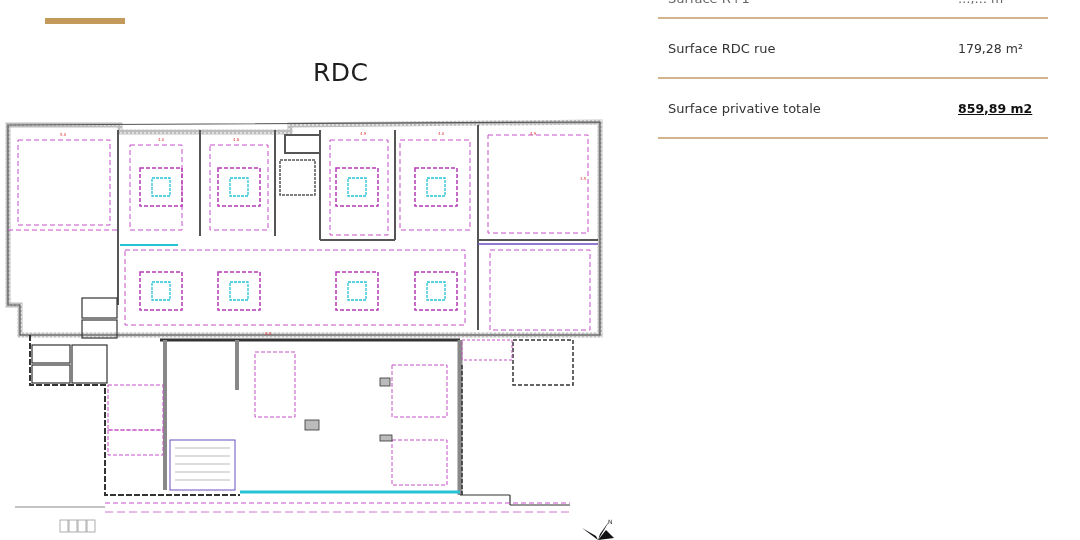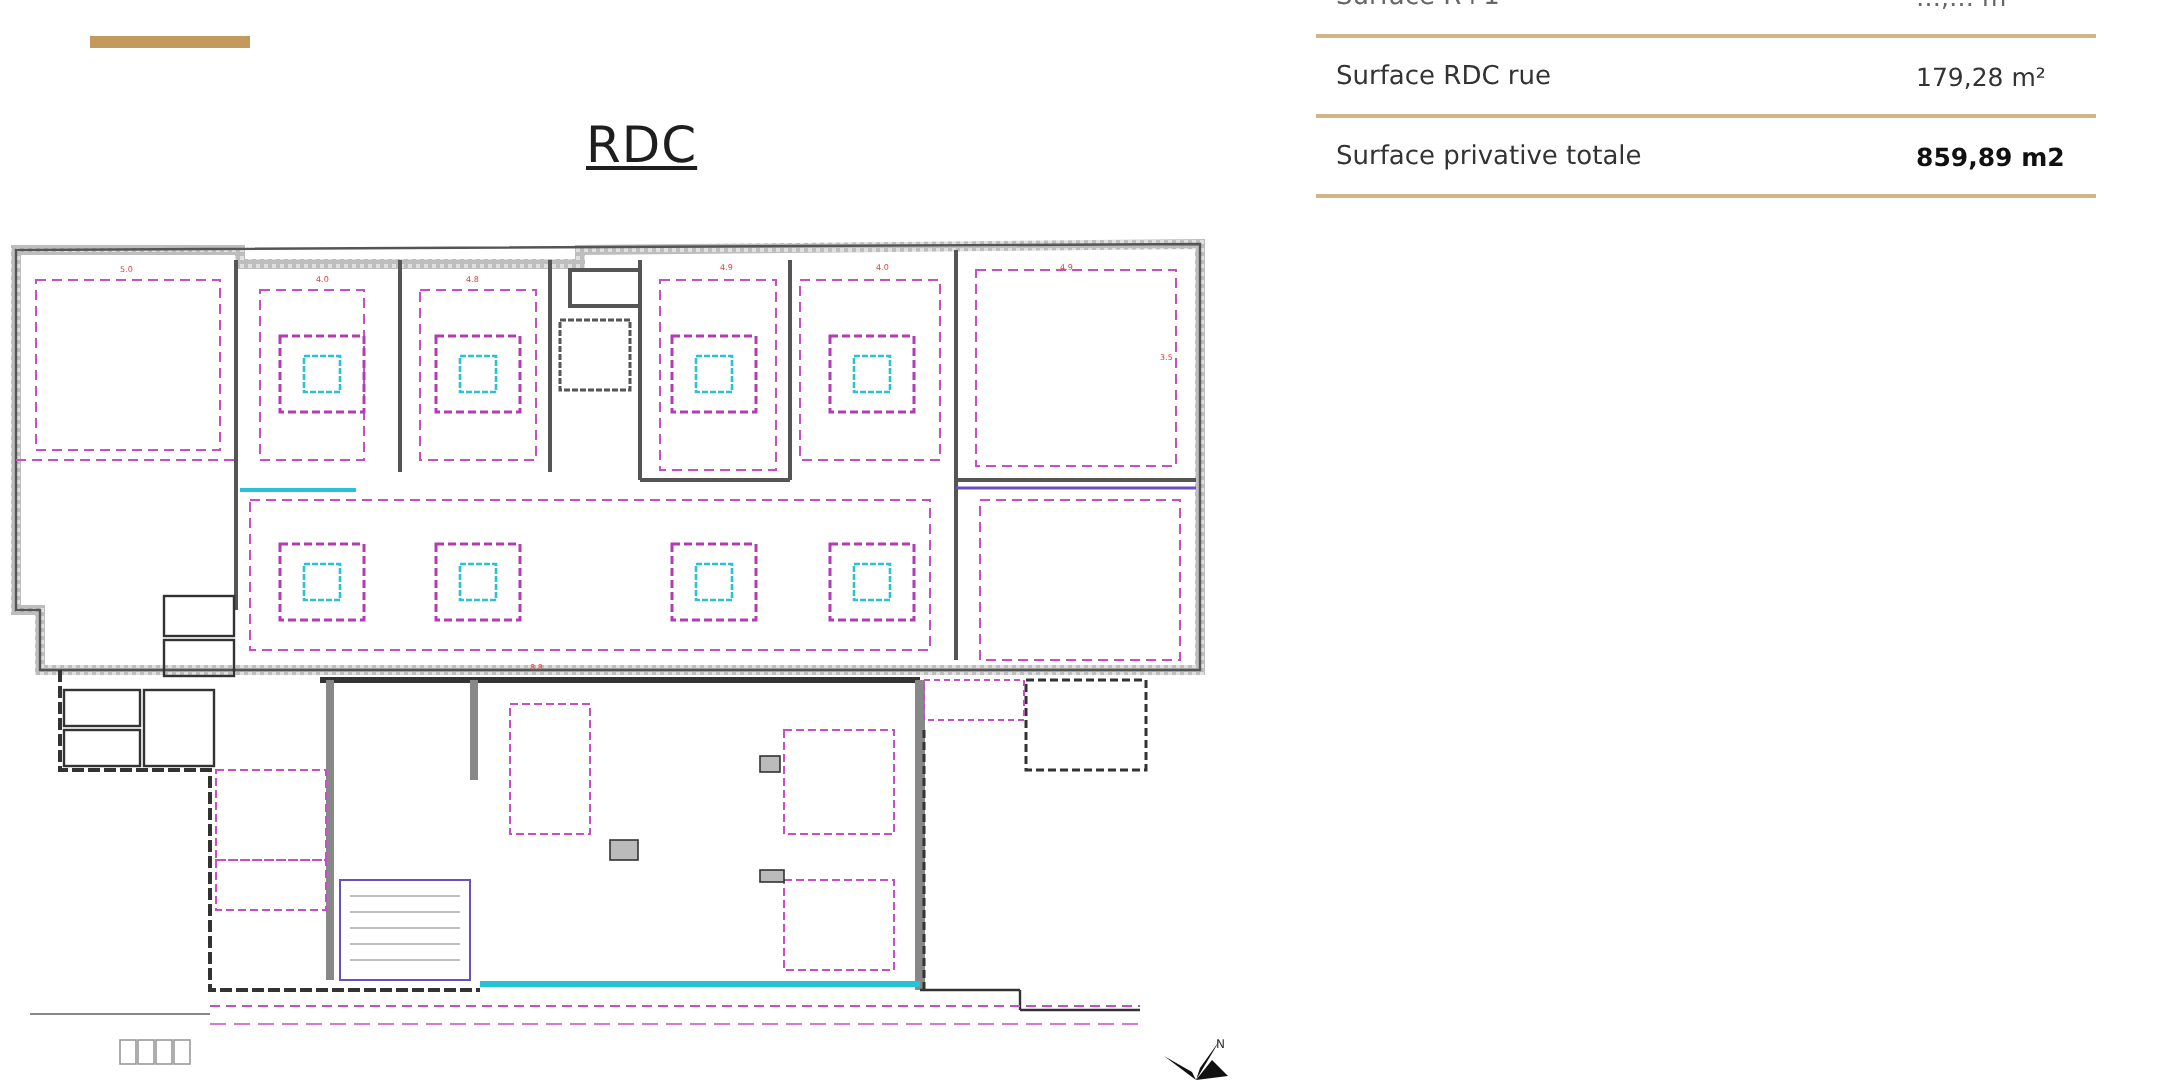--- a/index.html
+++ b/index.html
@@ -1,31 +1,31 @@
 <!DOCTYPE html>
 <html><head>
 <meta charset="utf-8">
 <style>
   * { box-sizing: border-box; margin: 0; padding: 0; }
   html, body { width: 1080px; height: 540px; overflow: hidden; background: #ffffff; }
   body { position: relative; font-family: "DejaVu Sans", sans-serif; color: #2b2b2b; }
 
   .accent-bar { position: absolute; left: 45px; top: 18px; width: 80px; height: 6px; background: #c49a5c; }
 
-  .plan-title { position: absolute; left: 293px; top: 58px; font-size: 25px; font-weight: 400; color: #1e1e1e; letter-spacing: 0.5px; text-decoration: underline; }
+  .plan-title { position: absolute; left: 313px; top: 58px; font-size: 25px; font-weight: 400; color: #1e1e1e; letter-spacing: 0.5px; }
 
   .plan { position: absolute; left: 0; top: 110px; width: 620px; height: 430px; }
 
   .surface-table { position: absolute; left: 658px; top: 0; width: 390px; }
-  .row { position: relative; height: 40px; border-bottom: 2.5px solid #d4b48a; display: flex; align-items: center; }
+  .row { position: relative; height: 60px; border-bottom: 2.5px solid #d4b48a; display: flex; align-items: center; }
   .row.cut { height: 19px; align-items: flex-start; }
   .row.cut .label, .row.cut .value { margin-top: -9px; color: #666; }
   .label { position: absolute; left: 10px; font-size: 13px; color: #333; }
   .value { position: absolute; left: 300px; font-size: 12.5px; color: #333; }
-  .value.bold { font-weight: 700; color: #111; }
+  .value.bold { font-weight: 700; color: #111; text-decoration: underline; }
 </style>
 </head>
 <body>
 
 <div class="accent-bar"></div>
 
 <div class="plan-title">RDC</div>
 
 <div class="plan">
   <svg width="620" height="430" viewBox="0 110 620 430" xmlns="http://www.w3.org/2000/svg">

